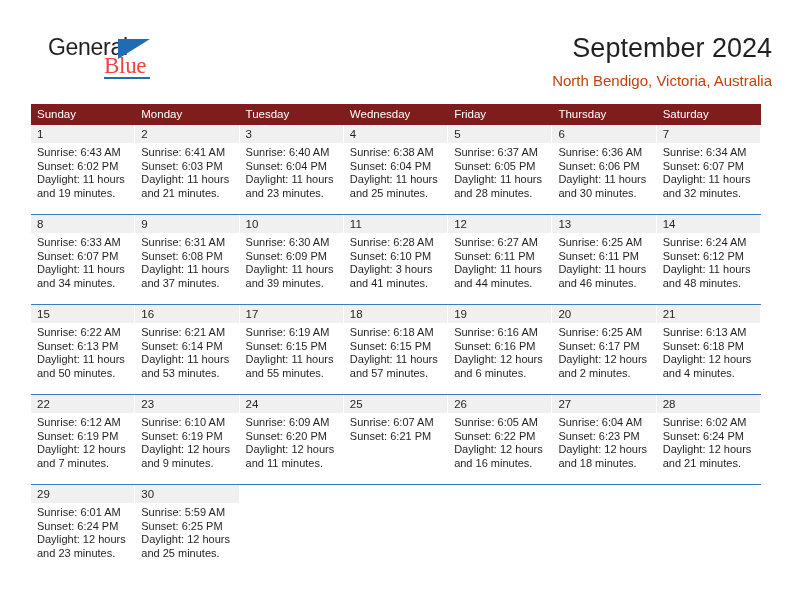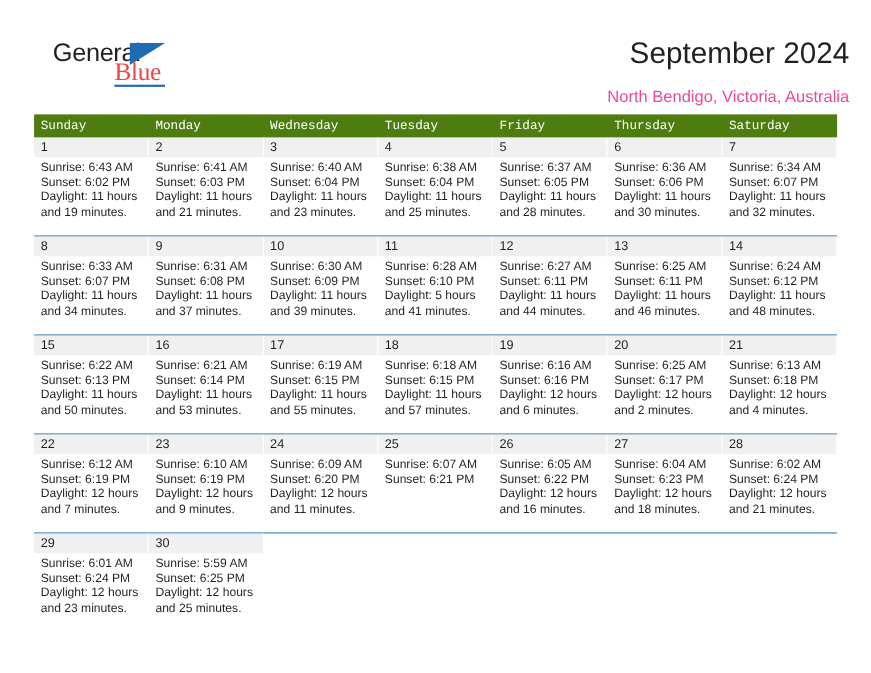--- a/index.html
+++ b/index.html
@@ -81,39 +81,38 @@
   .month-title {
     font-size: 27px;
     font-weight: normal;
     color: #231f20;
     line-height: 32px;
     white-space: nowrap;
   }
   .location {
     font-size: 15px;
     font-weight: normal;
-    color: #ec4899;
+    color: #c2410c;
     line-height: 20px;
-    margin-top: 15px;
+    margin-top: 7px;
     white-space: nowrap;
   }
 
   
   .calendar {
     position: absolute;
     left: 31px;
     top: 104px;
     width: 730px;
   }
   .weekday-row {
     display: flex;
     width: 730px;
     height: 21px;
-    background: #4d7c0f;
-    font-family: Liberation Mono, monospace;
+    background: #7f1d1d;
   }
   .weekday-cell {
     flex: 1 1 0;
     color: #ffffff;
     font-size: 11.5px;
     line-height: 21px;
     padding-left: 6px;
     box-sizing: border-box;
     overflow: hidden;
     white-space: nowrap;
@@ -185,22 +184,22 @@
       <div class="location">North Bendigo, Victoria, Australia</div>
     </div>
 
   </div>
 
   <div class="calendar">
 
     <div class="weekday-row">
       <div class="weekday-cell">Sunday</div>
       <div class="weekday-cell">Monday</div>
+      <div class="weekday-cell">Tuesday</div>
       <div class="weekday-cell">Wednesday</div>
-      <div class="weekday-cell">Tuesday</div>
       <div class="weekday-cell">Friday</div>
       <div class="weekday-cell">Thursday</div>
       <div class="weekday-cell">Saturday</div>
     </div>
 
     <div id="weeks-container">
         <div class="week-row">
           <div class="day-cell">
             <div class="daynum-band">
               <div class="daynum">1</div>
@@ -303,21 +302,21 @@
               <div class="daylight-line">Daylight: 11 hours and 39 minutes.</div>
             </div>
           </div>
           <div class="day-cell">
             <div class="daynum-band">
               <div class="daynum">11</div>
             </div>
             <div class="day-info">
               <div>Sunrise: 6:28 AM</div>
               <div>Sunset: 6:10 PM</div>
-              <div class="daylight-line">Daylight: 5 hours and 41 minutes.</div>
+              <div class="daylight-line">Daylight: 3 hours and 41 minutes.</div>
             </div>
           </div>
           <div class="day-cell">
             <div class="daynum-band">
               <div class="daynum">12</div>
             </div>
             <div class="day-info">
               <div>Sunrise: 6:27 AM</div>
               <div>Sunset: 6:11 PM</div>
               <div class="daylight-line">Daylight: 11 hours and 44 minutes.</div>

